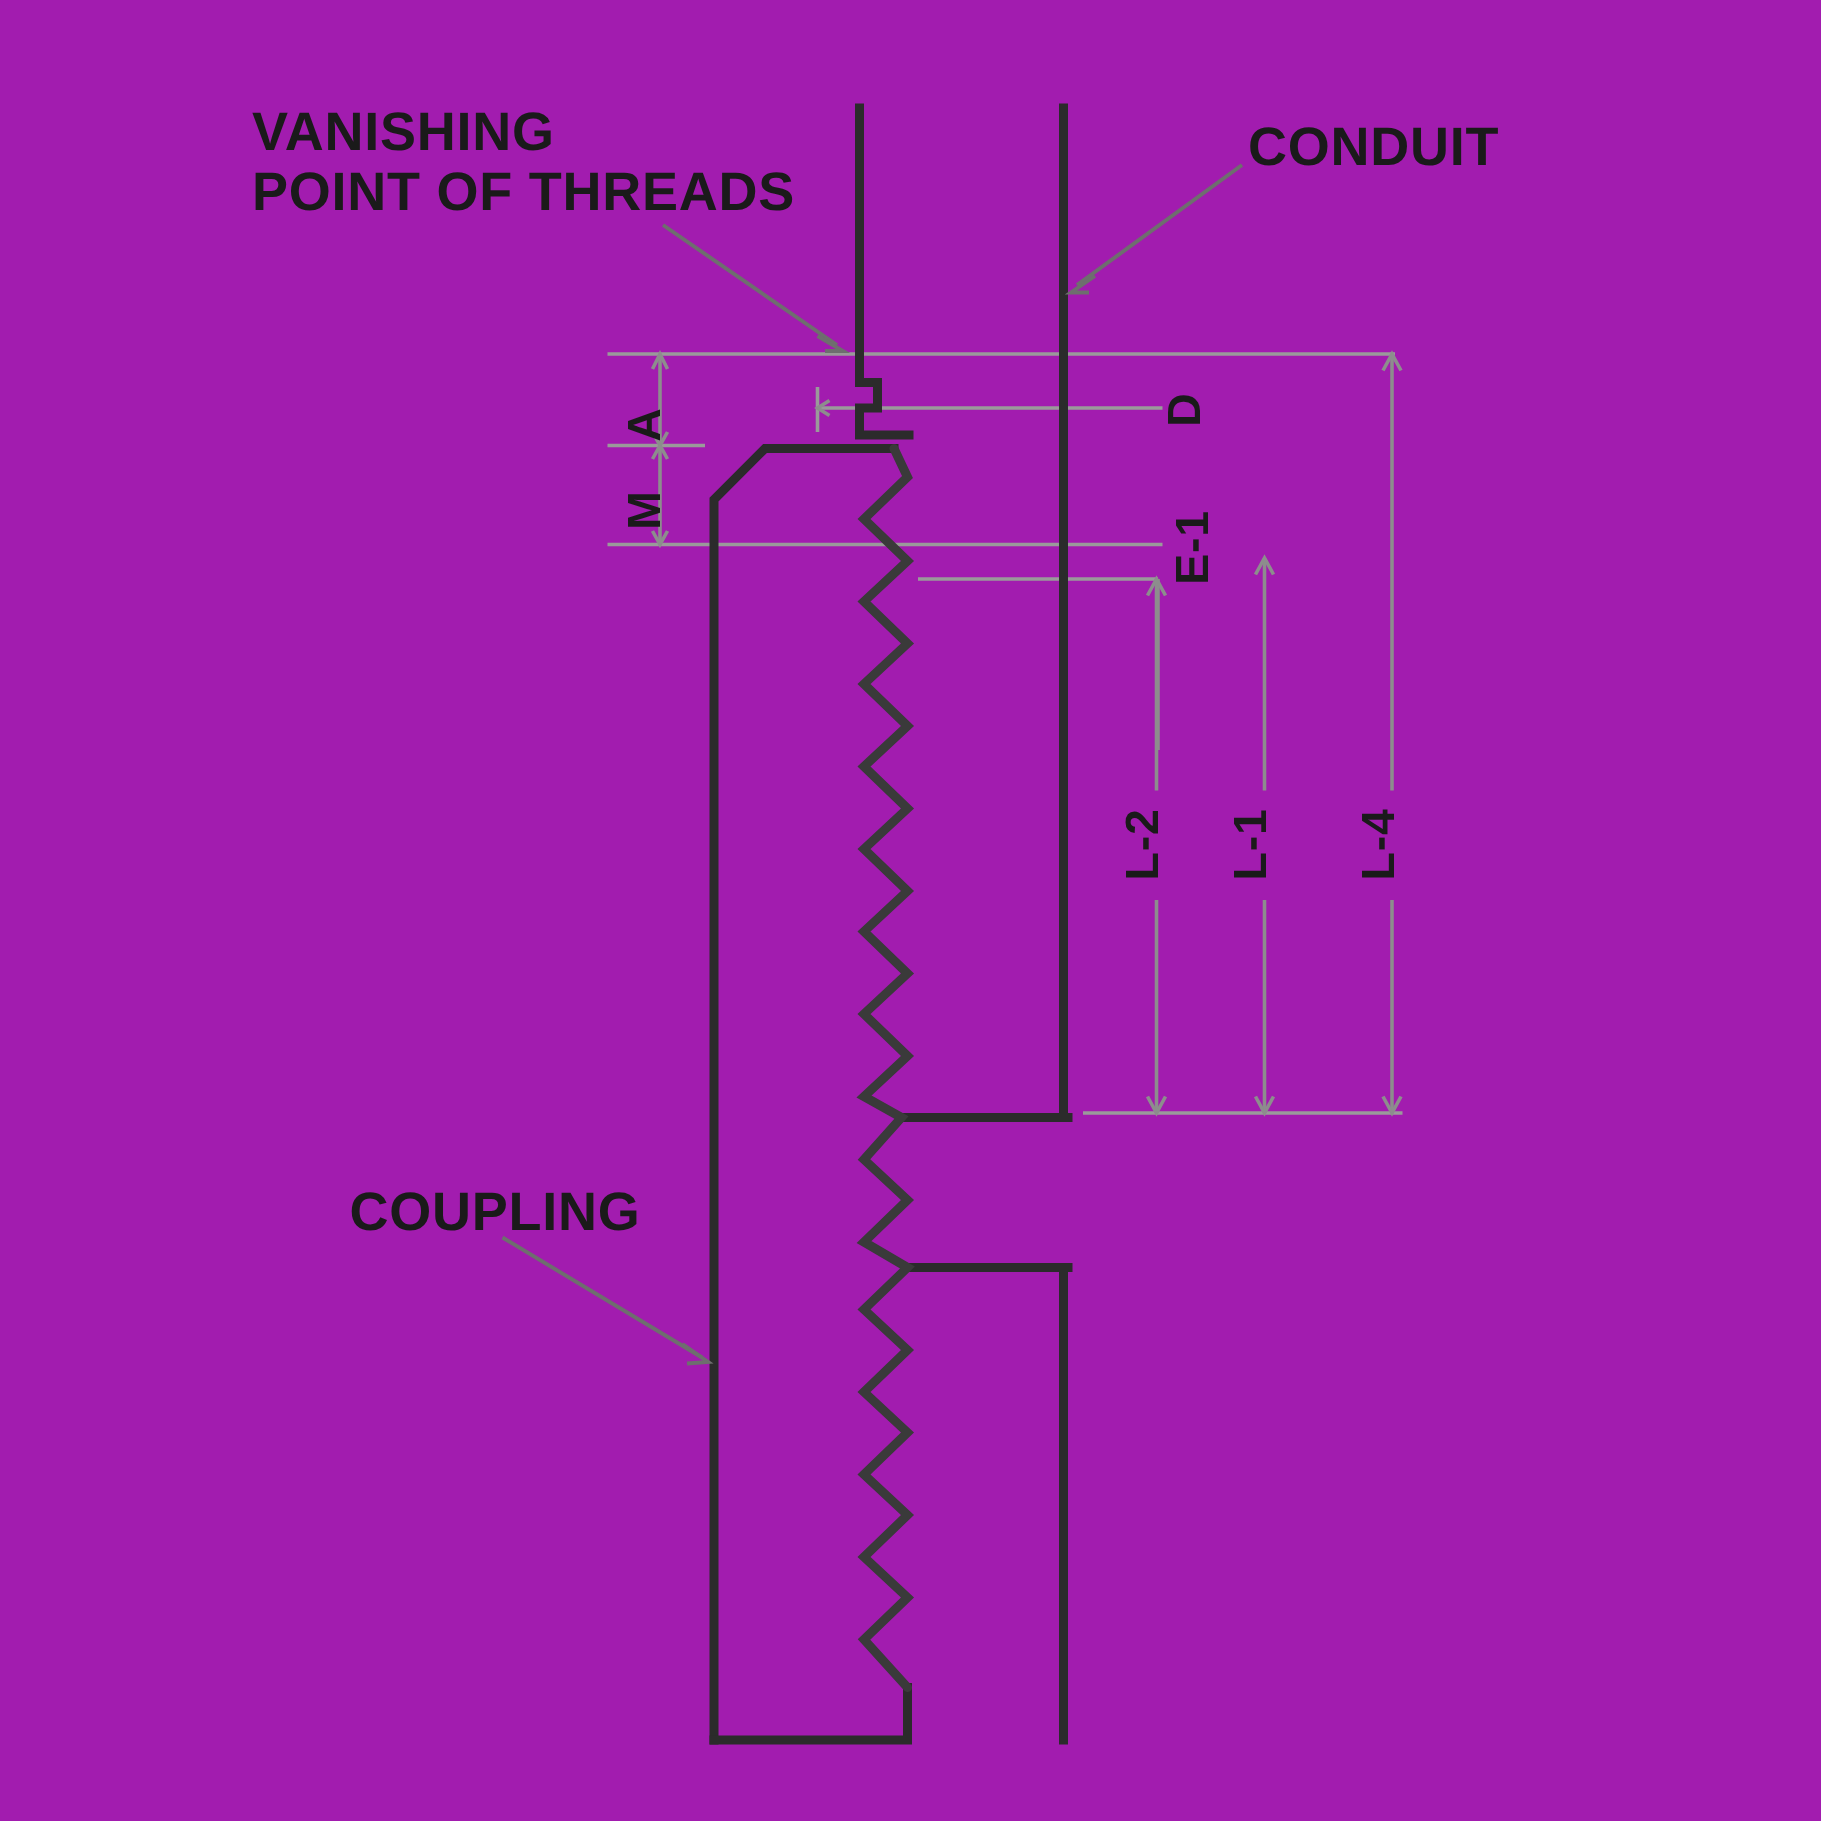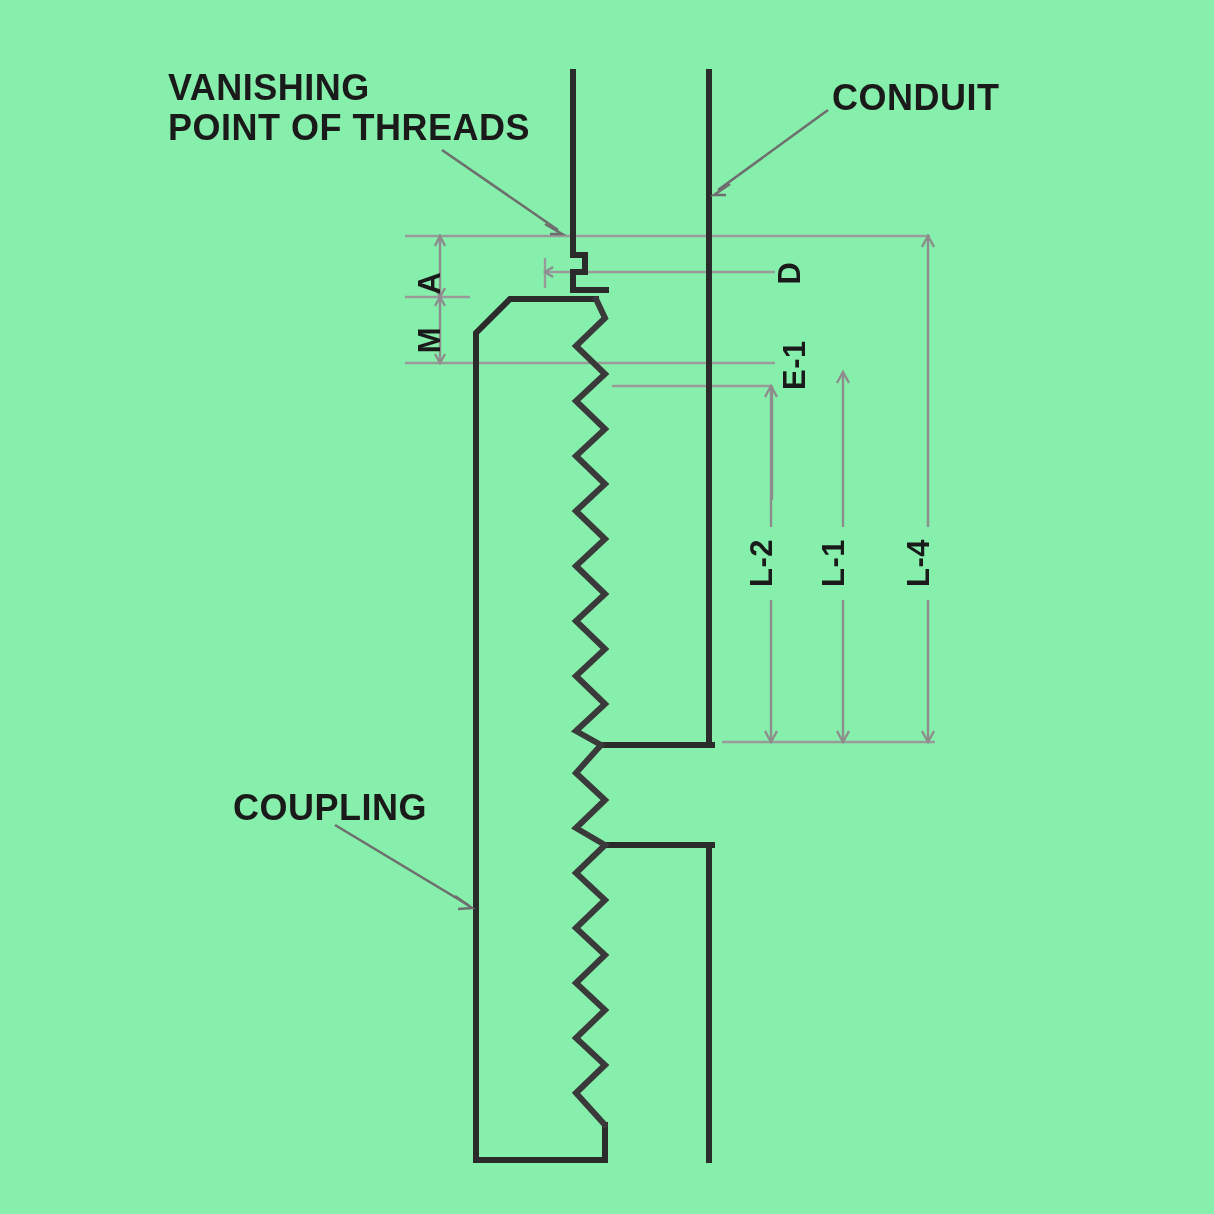--- a/index.html
+++ b/index.html
@@ -8,21 +8,21 @@
     padding: 0;
     background: #ffffff;
   }
   body {
     font-family: "Liberation Sans", sans-serif;
   }
   #stage {
     position: relative;
     width: 1214px;
     height: 1214px;
-    background: #86efac;
+    background: #a21caf;
     overflow: hidden;
   }
   #drawing {
     position: absolute;
     left: 0;
     top: 0;
     width: 1214px;
     height: 1214px;
     display: block;
   }

